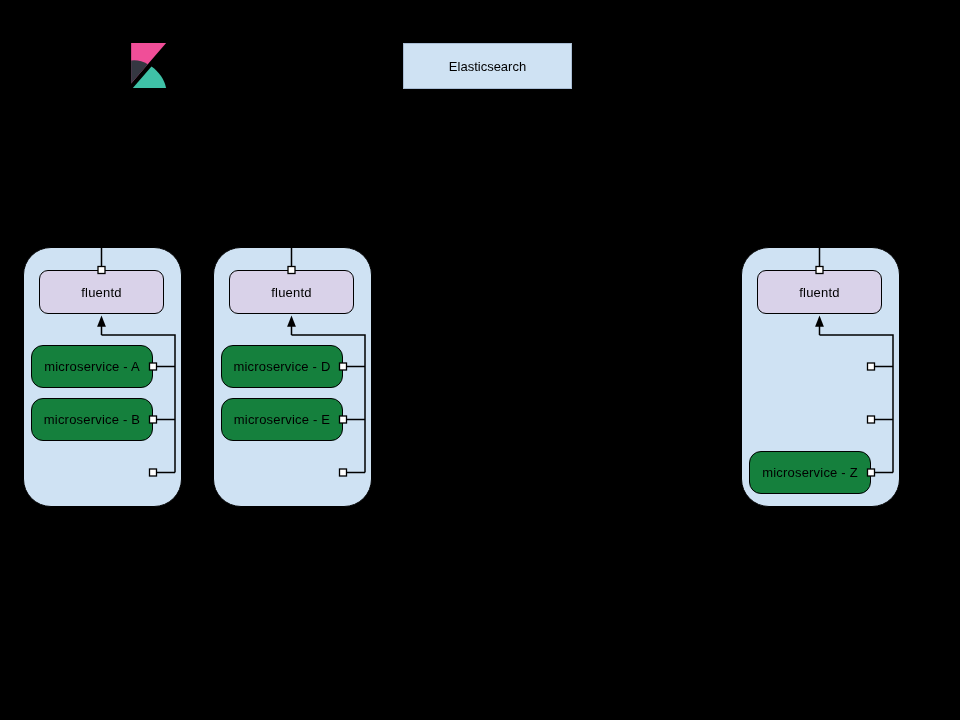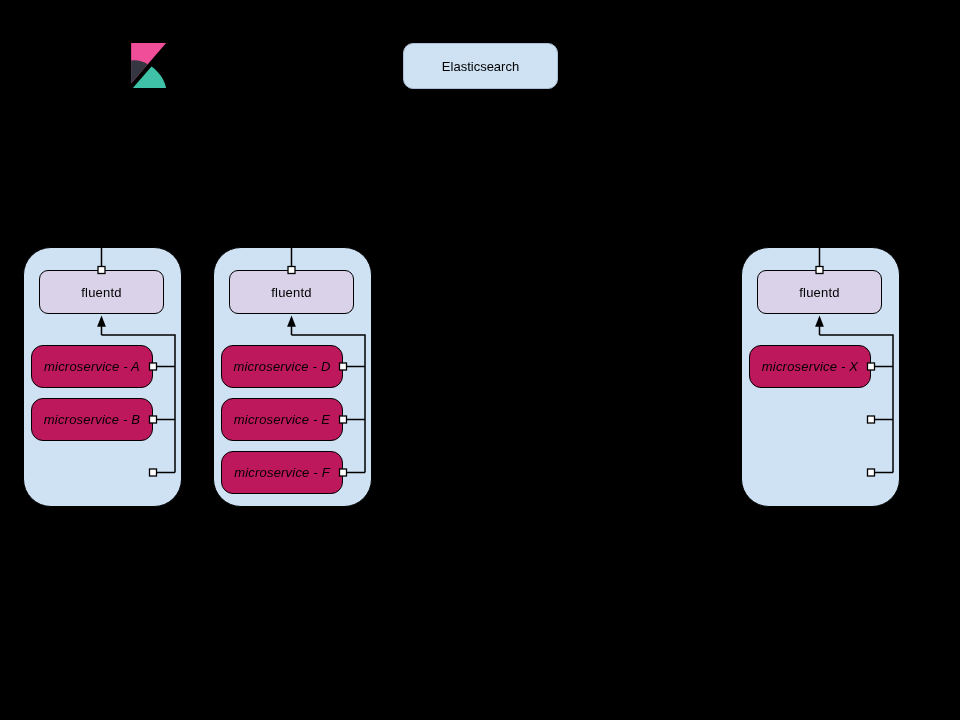--- a/index.html
+++ b/index.html
@@ -16,25 +16,25 @@
     position:absolute; box-sizing:border-box;
     display:flex; align-items:center; justify-content:center;
     font-size:13px; color:#000; text-align:center; letter-spacing:0.2px;
   }
   .fluentd {
     top:270px; width:125px; height:44px;
     background:#d9d2e9; border:1.4px solid #000; border-radius:9px;
   }
   .service {
     width:122px; height:43px;
-    background:#be185d; border:1.4px solid #000; border-radius:12px;font-style:italic;
+    background:#15803d; border:1.4px solid #000; border-radius:12px;
   }
   .es-node {
-    position:absolute; left:403px; top:43px; width:155px; height:46px;
-    background:#cfe2f3; border:1px solid #a9bdd4; border-radius:10px;
+    position:absolute; left:403px; top:43px; width:169px; height:46px;
+    background:#cfe2f3; border:1px solid #a9bdd4; border-radius:0;
     display:flex; align-items:center; justify-content:center;
     font-size:13px; color:#000; box-sizing:border-box;
   }
   .overlay { position:absolute; left:0; top:0; pointer-events:none; }
   .kibana-logo { position:absolute; left:125px; top:43px; }
 </style>
 </head>
 <body>
 
 <div class="stage">
@@ -63,30 +63,27 @@
   <div class="cluster" style="left:213px"></div>
   <div class="node fluentd" style="left:229px">
     <span>fluentd</span>
   </div>
   <div class="node service" style="left:221px; top:398px">
     <span>microservice - E</span>
   </div>
   <div class="node service" style="left:221px; top:345px">
     <span>microservice - D</span>
   </div>
-  <div class="node service" style="left:221px; top:451px">
-    <span>microservice - F</span>
-  </div>
 
   <div class="cluster" style="left:741px"></div>
   <div class="node fluentd" style="left:757px">
     <span>fluentd</span>
   </div>
-  <div class="node service" style="left:749px; top:345px">
-    <span>microservice - X</span>
+  <div class="node service" style="left:749px; top:451px">
+    <span>microservice - Z</span>
   </div>
 
   <svg class="overlay" width="960" height="720" viewBox="0 0 960 720">
     <g stroke="#000" stroke-width="1.5" fill="none">
 
       <path d="M480.5 89 V130"></path>
     </g>
 
     <g>
       <g stroke="#000" stroke-width="1.5" fill="none">

